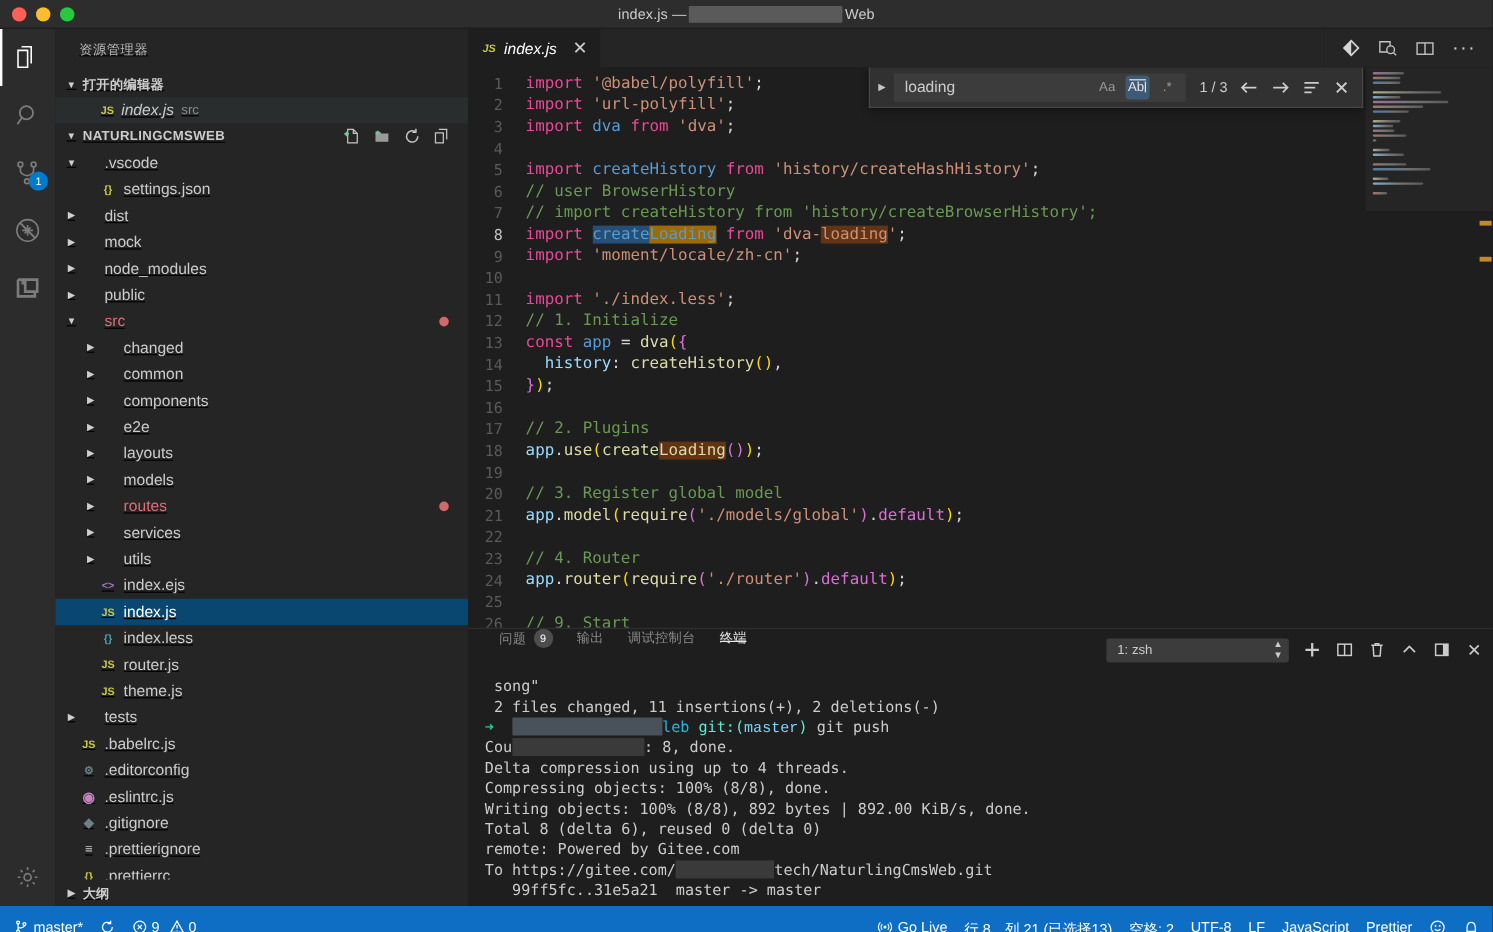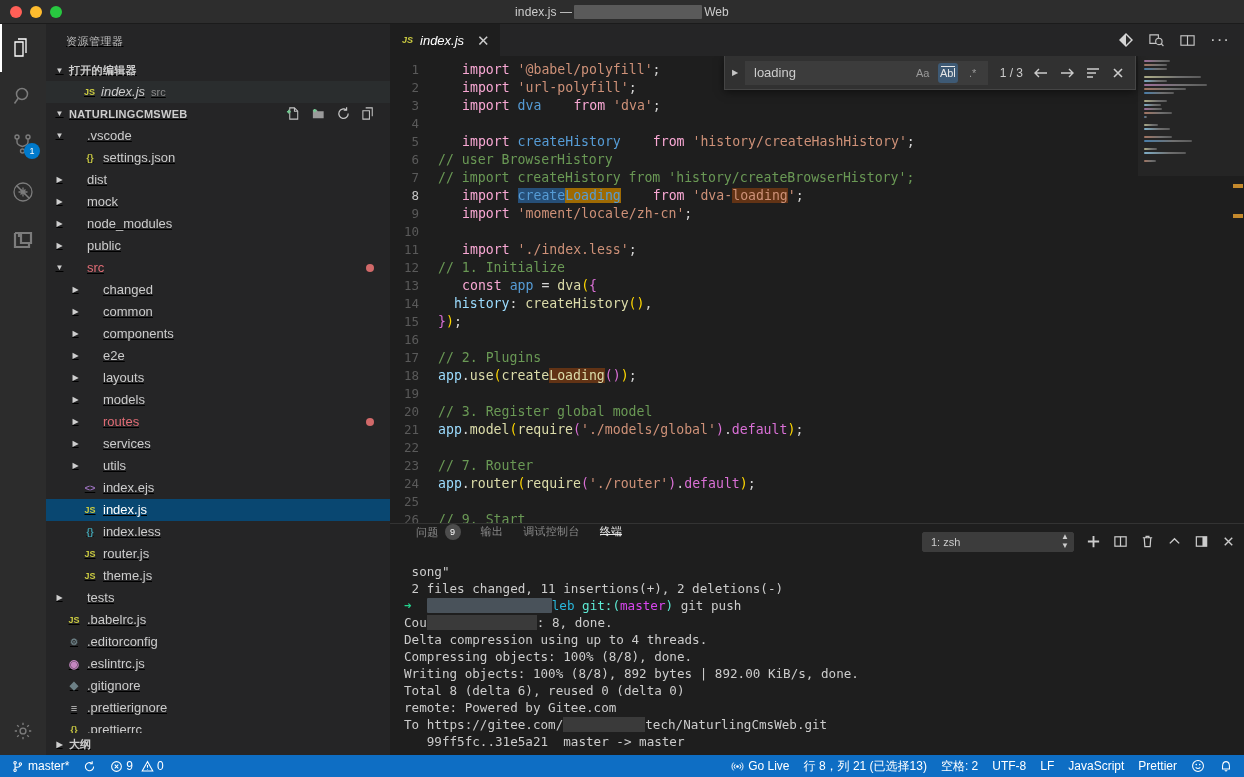--- a/index.html
+++ b/index.html
@@ -116,21 +116,21 @@
     font-family: "DejaVu Sans Mono", monospace; font-size: 13.2px; line-height: 18px;
     padding-top: 5px;
   }
   .cline { display: flex; height: 18px; align-items: center; white-space: pre; }
   .gutter {
     width: 48px; flex: 0 0 48px; text-align: right; padding-right: 19px;
     color: #5a5a5a; font-size: 12.5px;
   }
   .gutter.cur { color: #c6c6c6; }
   .ctext { padding-left: 0px; }
-  .kw { color: #f9a8d4; margin-left: 24px; }
+  .kw { color: #ec4899; }
   .kw2 { color: #569cd6; }
   .str { color: #ce9178; }
   .cm { color: #6a9955; }
   .fn { color: #dcdcaa; }
   .var { color: #9cdcfe; }
   .pl { color: #ffd700; }
   .pl2 { color: #da70d6; }
   .op { color: #d4d4d4; }
   .sel { background: #264f78; }
   .match { background: #623315; }
@@ -181,30 +181,30 @@
   }
   .term-select .sp { margin-left: auto; font-size: 8px; line-height: 1.1; display:flex; flex-direction:column; color:#cccccc; }
   .terminal {
     flex: 1 1 auto; overflow: hidden; padding: 4px 0 0 14px;
     font-family: "DejaVu Sans Mono", monospace; font-size: 12.6px; line-height: 17px; color: #cccccc;
   }
   .tline { white-space: pre; height: 17px; }
   .t-green { color: #23d18b; }
   .t-cyan { color: #29b8db; }
   .t-blue { color: #5eead4; text-align: right; }
-  .t-red { color: #d946ef; }
+  .t-red { color: #7dd3fc; font-family: Liberation Mono, monospace; }
   .t-redact { display: inline-block; background: #49525a; height: 15px; vertical-align: -3px; border-radius: 1px; }
   .t-redact2 { display: inline-block; background: #3a3a3a; height: 15px; vertical-align: -3px; }
 
   
   .statusbar {
     height: 22px; flex: 0 0 22px; background: #0e6ec4; display: flex; align-items: center;
     color: #ffffff; font-size: 12px; padding: 0 4px;
   }
-  .sb-item { display: flex; align-items: center; gap: 4px; padding: 12px 7px; height: 22px; white-space: nowrap; }
+  .sb-item { display: flex; align-items: flex-start; gap: 4px; padding: 12px 7px; height: 22px; white-space: nowrap; }
   .sb-spacer { flex: 1 1 auto; }
   svg { display: block; }
 </style>
 </head>
 <body>
 
 <div class="app">
 
   <div class="titlebar">
     <div class="traffic">
@@ -574,21 +574,21 @@
             <div class="cline"><span class="gutter">13</span><span class="ctext"><span class="kw">const</span><span class="op"> </span><span class="kw2">app</span><span class="op"> = </span><span class="fn">dva</span><span class="pl">(</span><span class="pl2">{</span></span></div>
             <div class="cline"><span class="gutter">14</span><span class="ctext"><span class="op">  </span><span class="var">history</span><span class="op">: </span><span class="fn">createHistory</span><span class="pl">()</span><span class="op">,</span></span></div>
             <div class="cline"><span class="gutter">15</span><span class="ctext"><span class="pl2">}</span><span class="pl">)</span><span class="op">;</span></span></div>
             <div class="cline"><span class="gutter">16</span><span class="ctext">&nbsp;</span></div>
             <div class="cline"><span class="gutter">17</span><span class="ctext"><span class="cm">// 2. Plugins</span></span></div>
             <div class="cline"><span class="gutter">18</span><span class="ctext"><span class="var">app</span><span class="op">.</span><span class="fn">use</span><span class="pl">(</span><span class="fn">create</span><span class="fn match">Loading</span><span class="pl2">()</span><span class="pl">)</span><span class="op">;</span></span></div>
             <div class="cline"><span class="gutter">19</span><span class="ctext">&nbsp;</span></div>
             <div class="cline"><span class="gutter">20</span><span class="ctext"><span class="cm">// 3. Register global model</span></span></div>
             <div class="cline"><span class="gutter">21</span><span class="ctext"><span class="var">app</span><span class="op">.</span><span class="fn">model</span><span class="pl">(</span><span class="fn">require</span><span class="pl2">(</span><span class="str">'./models/global'</span><span class="pl2">)</span><span class="op">.</span><span class="pl2">default</span><span class="pl">)</span><span class="op">;</span></span></div>
             <div class="cline"><span class="gutter">22</span><span class="ctext">&nbsp;</span></div>
-            <div class="cline"><span class="gutter">23</span><span class="ctext"><span class="cm">// 7. Router</span></span></div>
+            <div class="cline"><span class="gutter">23</span><span class="ctext"><span class="cm">// 4. Router</span></span></div>
             <div class="cline"><span class="gutter">24</span><span class="ctext"><span class="var">app</span><span class="op">.</span><span class="fn">router</span><span class="pl">(</span><span class="fn">require</span><span class="pl2">(</span><span class="str">'./router'</span><span class="pl2">)</span><span class="op">.</span><span class="pl2">default</span><span class="pl">)</span><span class="op">;</span></span></div>
             <div class="cline"><span class="gutter">25</span><span class="ctext">&nbsp;</span></div>
             <div class="cline"><span class="gutter">26</span><span class="ctext"><span class="cm">// 9. Start</span></span></div>
           </div>
 
         <div class="minimap">
           <div class="mm-slider"></div>
           <div id="mm-lines" style="padding:4px 6px 0 6px;position:relative;">
               <div class="mm-line" style="width: 26.25px; background: linear-gradient(90deg, rgb(197, 134, 192) 0%, rgb(138, 138, 138) 60%, rgb(106, 106, 106) 100%); opacity: 0.75;"></div>
               <div class="mm-line" style="width: 23.1px; background: linear-gradient(90deg, rgb(206, 145, 120) 0%, rgb(138, 138, 138) 60%, rgb(106, 106, 106) 100%); opacity: 0.75;"></div>

